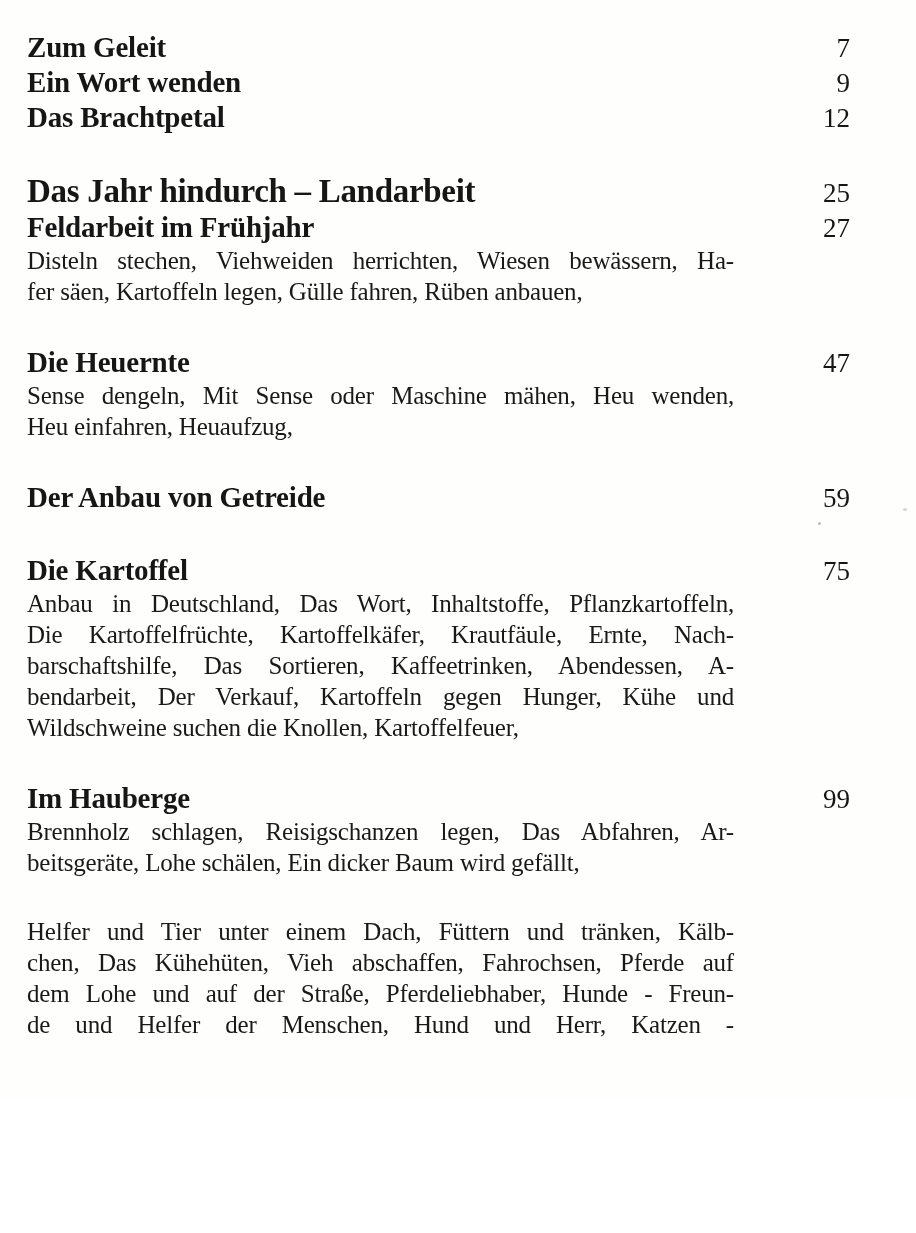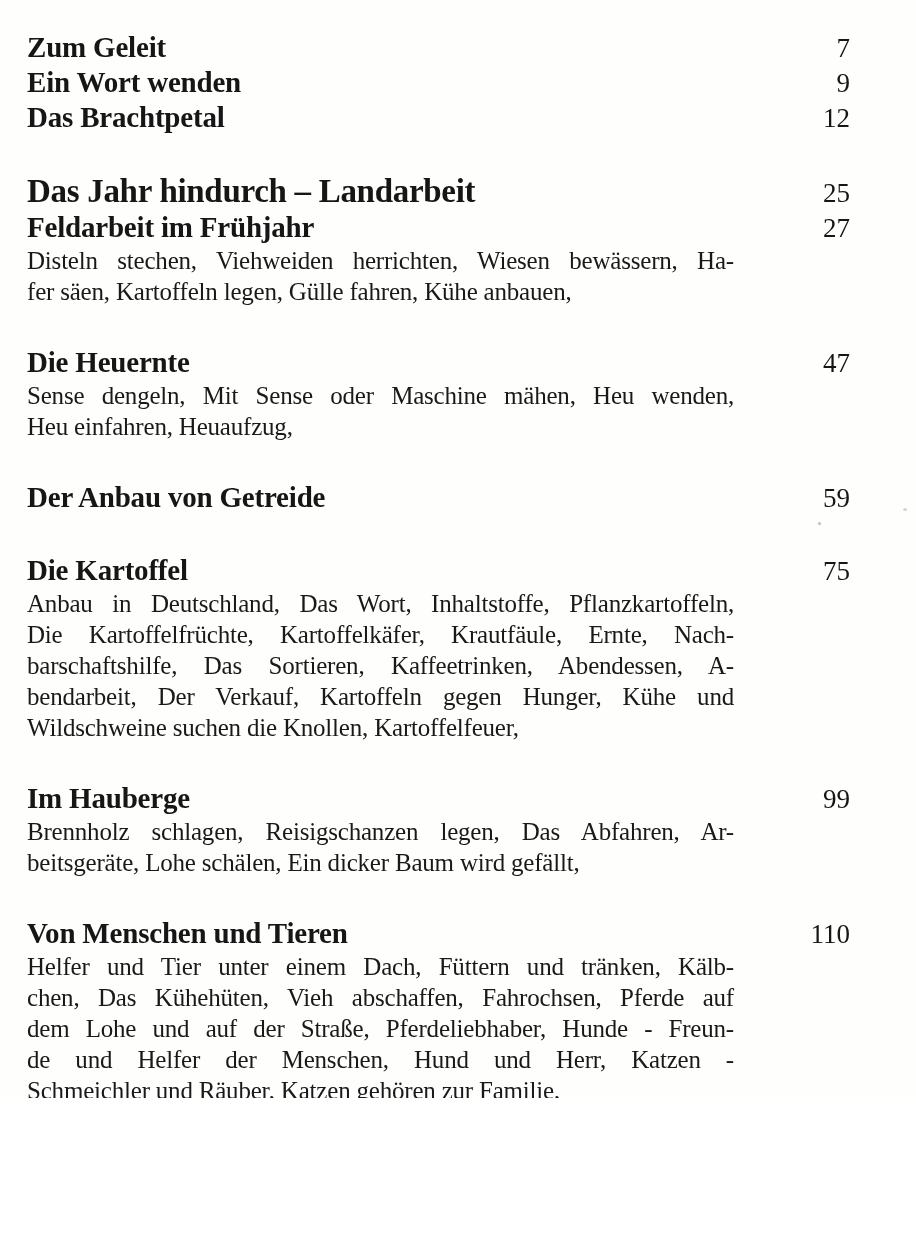--- a/index.html
+++ b/index.html
@@ -106,21 +106,21 @@
     <span class="page-num">25</span>
   </div>
 
   <div class="section first">
     <div class="toc-row section-head">
       <span class="toc-title">Feldarbeit im Frühjahr</span>
       <span class="page-num">27</span>
     </div>
     <div class="section-body">
         <div class="jline">Disteln stechen, Viehweiden herrichten, Wiesen bewässern, Ha-</div>
-        <div class="lline">fer säen, Kartoffeln legen, Gülle fahren, Kühe anbauen,</div>
+        <div class="lline">fer säen, Kartoffeln legen, Gülle fahren, Rüben anbauen,</div>
       </div>
   </div>
 
   <div class="section">
     <div class="toc-row section-head">
       <span class="toc-title">Die Heuernte</span>
       <span class="page-num">47</span>
     </div>
     <div class="section-body">
         <div class="jline">Sense dengeln, Mit Sense oder Maschine mähen, Heu wenden,</div>
@@ -154,30 +154,25 @@
       <span class="toc-title">Im Hauberge</span>
       <span class="page-num">99</span>
     </div>
     <div class="section-body">
         <div class="jline">Brennholz schlagen, Reisigschanzen legen, Das Abfahren, Ar-</div>
         <div class="lline">beitsgeräte, Lohe schälen, Ein dicker Baum wird gefällt,</div>
       </div>
   </div>
 
   <div class="section">
-    <div class="toc-row section-head">
-      <span class="toc-title">Von Menschen und Tieren</span>
-      <span class="page-num">110</span>
-    </div>
     <div class="section-body">
         <div class="jline">Helfer und Tier unter einem Dach, Füttern und tränken, Kälb-</div>
         <div class="jline">chen, Das Kühehüten, Vieh abschaffen, Fahrochsen, Pferde auf</div>
         <div class="jline">dem Lohe und auf der Straße, Pferdeliebhaber, Hunde - Freun-</div>
         <div class="jline">de und Helfer der Menschen, Hund und Herr, Katzen -</div>
-        <div class="lline">Schmeichler und Räuber, Katzen gehören zur Familie,</div>
       </div>
   </div>
 
   <span class="speck s1"></span>
   <span class="speck s2"></span>
   <span class="speck s3"></span>
   <span class="speck s4"></span>
 </div>
 
 </body></html>

